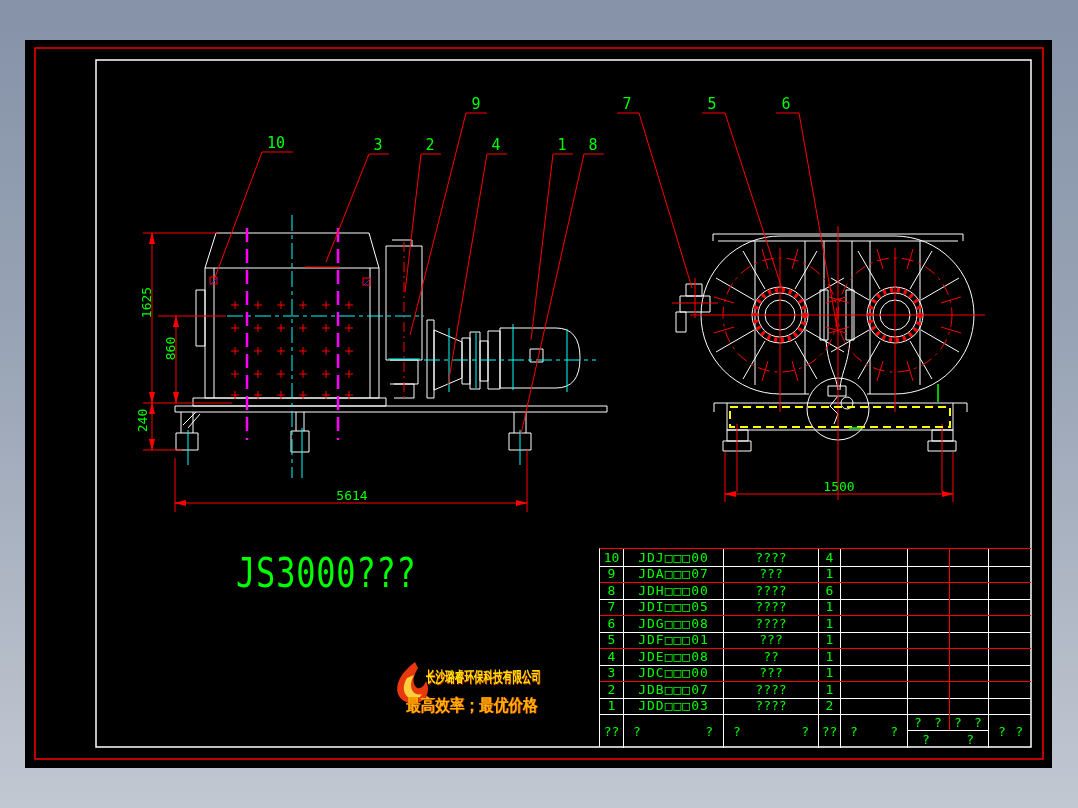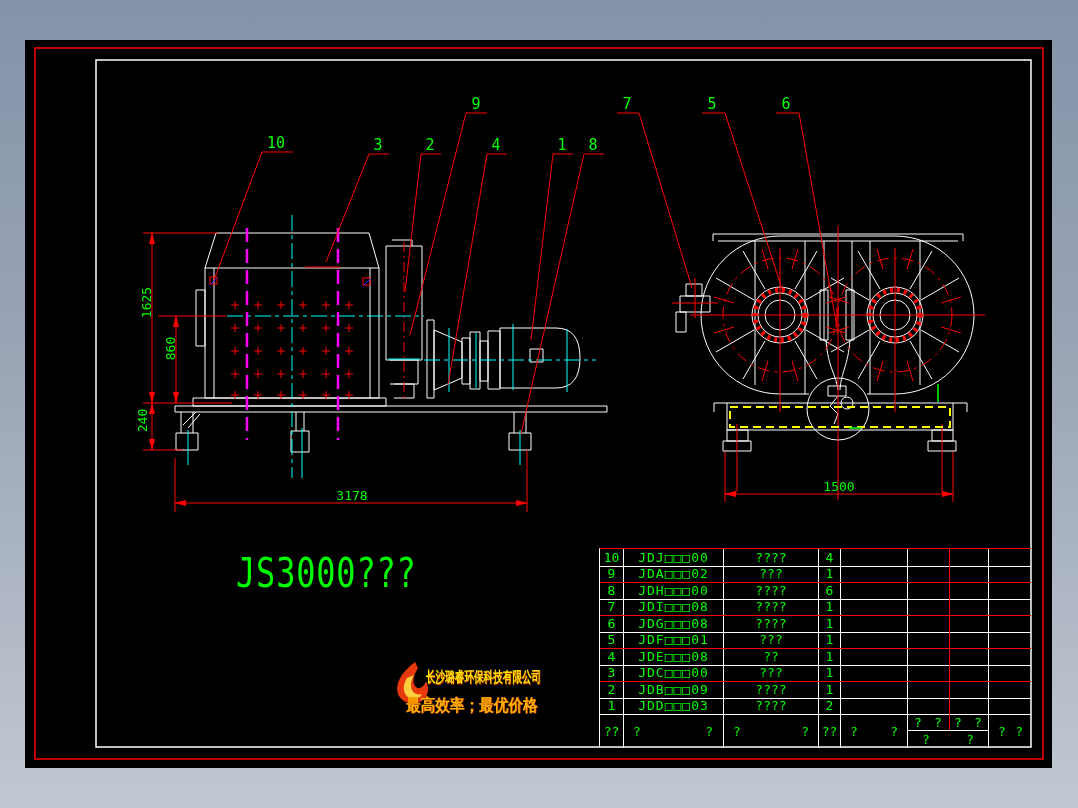--- a/index.html
+++ b/index.html
@@ -178,59 +178,59 @@
 <div class="txt co" style="left:482px;top:136px;">4</div>
 <div class="txt co" style="left:548px;top:136px;">1</div>
 <div class="txt co" style="left:579px;top:136px;">8</div>
 <div class="txt co" style="left:613px;top:95px;">7</div>
 <div class="txt co" style="left:698px;top:95px;">5</div>
 <div class="txt co" style="left:772px;top:95px;">6</div>
 
 <div class="txt vdim" style="left:116px;top:295px;">1625</div>
 <div class="txt vdim" style="left:140px;top:341px;">860</div>
 <div class="txt vdim" style="left:112px;top:413px;">240</div>
-<div class="txt hdim" style="left:312px;top:488px;">3178</div>
+<div class="txt hdim" style="left:312px;top:488px;">5614</div>
 <div class="txt hdim" style="left:799px;top:479px;">1500</div>
 
 <div class="txt title" style="left:236px;top:550px;">JS3000???</div>
 
 <div class="txt company" style="left:426px;top:668px;">长沙璐睿环保科技有限公司</div>
 <div class="txt slogan" style="left:406px;top:694px;">最高效率；最优价格</div>
 
 <div id="ptable">
   <div class="trow" style="top:0px">
         <span class="c c1">10</span>
         <span class="c c2">JDJ□□□00</span>
         <span class="c c3">????</span>
         <span class="c c4">4</span>
         <span class="c c5"></span>
         <span class="c c6"></span>
         <span class="c c7"></span>
       </div>
   <div class="trow" style="top:16.5px">
         <span class="c c1">9</span>
-        <span class="c c2">JDA□□□02</span>
+        <span class="c c2">JDA□□□07</span>
         <span class="c c3">???</span>
         <span class="c c4">1</span>
         <span class="c c5"></span>
         <span class="c c6"></span>
         <span class="c c7"></span>
       </div>
   <div class="trow" style="top:33px">
         <span class="c c1">8</span>
         <span class="c c2">JDH□□□00</span>
         <span class="c c3">????</span>
         <span class="c c4">6</span>
         <span class="c c5"></span>
         <span class="c c6"></span>
         <span class="c c7"></span>
       </div>
   <div class="trow" style="top:49.5px">
         <span class="c c1">7</span>
-        <span class="c c2">JDI□□□08</span>
+        <span class="c c2">JDI□□□05</span>
         <span class="c c3">????</span>
         <span class="c c4">1</span>
         <span class="c c5"></span>
         <span class="c c6"></span>
         <span class="c c7"></span>
       </div>
   <div class="trow" style="top:66px">
         <span class="c c1">6</span>
         <span class="c c2">JDG□□□08</span>
         <span class="c c3">????</span>
@@ -261,21 +261,21 @@
         <span class="c c1">3</span>
         <span class="c c2">JDC□□□00</span>
         <span class="c c3">???</span>
         <span class="c c4">1</span>
         <span class="c c5"></span>
         <span class="c c6"></span>
         <span class="c c7"></span>
       </div>
   <div class="trow" style="top:132px">
         <span class="c c1">2</span>
-        <span class="c c2">JDB□□□09</span>
+        <span class="c c2">JDB□□□07</span>
         <span class="c c3">????</span>
         <span class="c c4">1</span>
         <span class="c c5"></span>
         <span class="c c6"></span>
         <span class="c c7"></span>
       </div>
   <div class="trow" style="top:148.5px">
         <span class="c c1">1</span>
         <span class="c c2">JDD□□□03</span>
         <span class="c c3">????</span>

